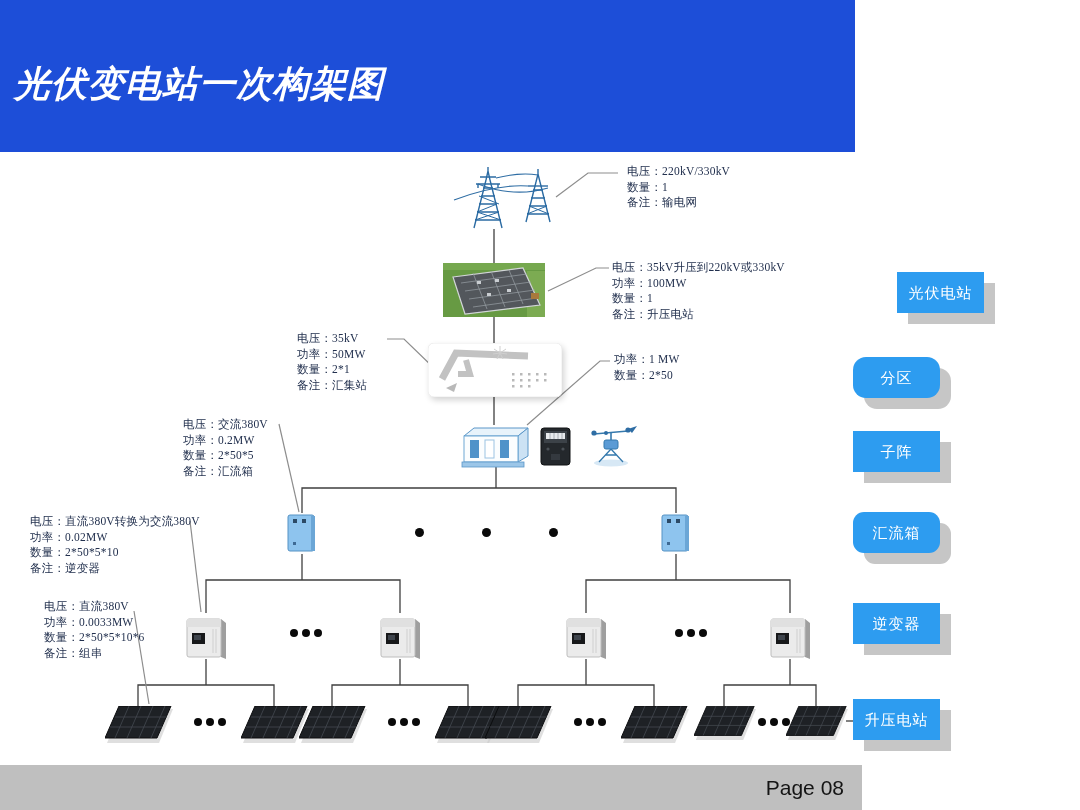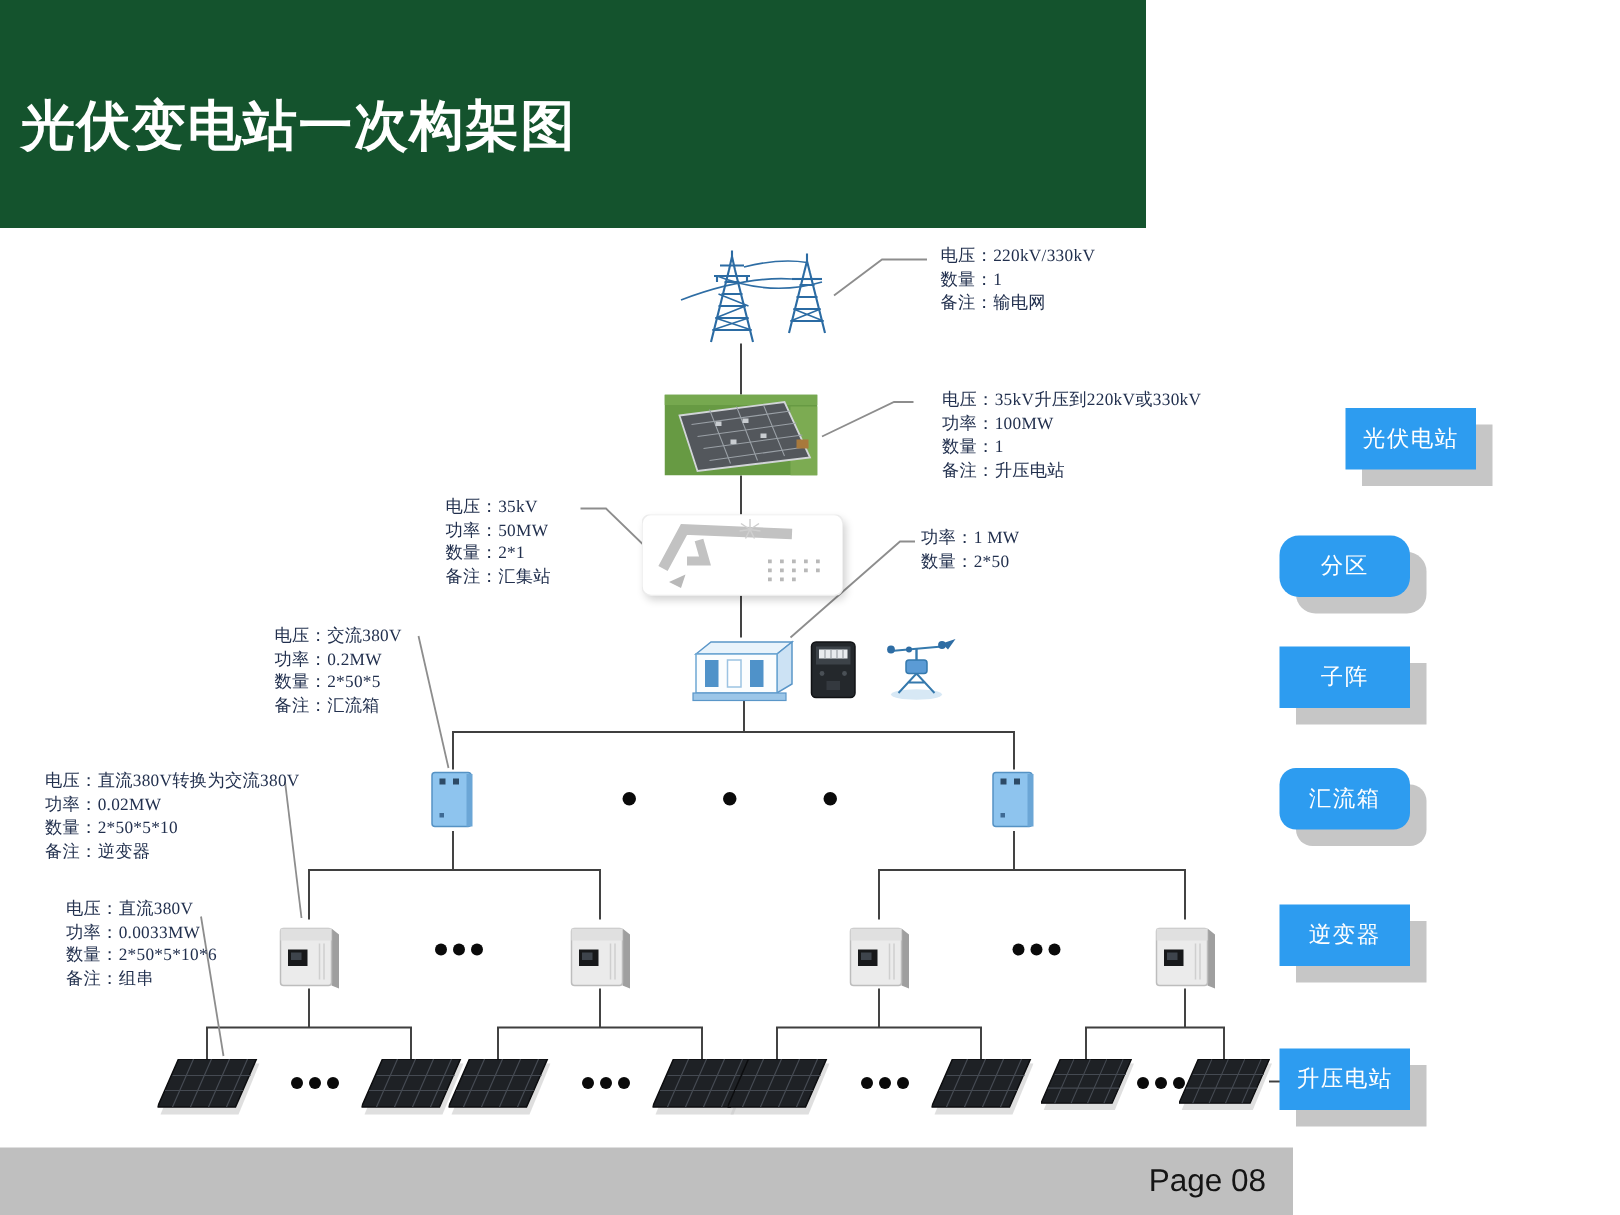--- a/index.html
+++ b/index.html
@@ -1,19 +1,19 @@
 <!DOCTYPE html>
 <html><head>
 <meta charset="utf-8">
 <style>
   html,body{margin:0;padding:0;background:#fff;}
   body{width:1080px;height:810px;position:relative;overflow:hidden;
        font-family:"Liberation Sans","DejaVu Sans",sans-serif;}
   
-  .header{position:absolute;left:0;top:0;width:764px;height:152px;background:#14532d;}
+  .header{position:absolute;left:0;top:0;width:855px;height:152px;background:#1d4ed8;font-style:italic;}
   .slide-title{position:absolute;left:14px;top:60px;color:#fff;font-size:36px;font-weight:bold;letter-spacing:1px;}
   
   .footer{position:absolute;left:0;top:765px;width:862px;height:45px;background:#BFBFBF;
           text-align:right;line-height:45px;padding-right:18px;box-sizing:border-box;
           font-size:21px;color:#141414;}
   
   .anno{position:absolute;font-family:"Liberation Serif","DejaVu Serif",serif;
         font-size:11.5px;line-height:15.5px;color:#22304E;white-space:nowrap;letter-spacing:.2px;}
   
   .stage{position:absolute;left:853px;width:87px;height:41px;background:#2D9CF0;color:#fff;
@@ -316,21 +316,21 @@
 <div class="dot s" style="left:598px;top:718px;"></div>
 <div class="dot s" style="left:758px;top:718px;"></div>
 <div class="dot s" style="left:770px;top:718px;"></div>
 <div class="dot s" style="left:782px;top:718px;"></div>
 
 <div class="anno" style="left:627px;top:164px;">
   <div>电压：220kV/330kV</div>
   <div>数量：1</div>
   <div>备注：输电网</div>
 </div>
-<div class="anno" style="left:612px;top:260px;margin-left:16px;">
+<div class="anno" style="left:612px;top:260px;">
   <div>电压：35kV升压到220kV或330kV</div>
   <div>功率：100MW</div>
   <div>数量：1</div>
   <div>备注：升压电站</div>
 </div>
 <div class="anno" style="left:297px;top:331px;">
   <div>电压：35kV</div>
   <div>功率：50MW</div>
   <div>数量：2*1</div>
   <div>备注：汇集站</div>

